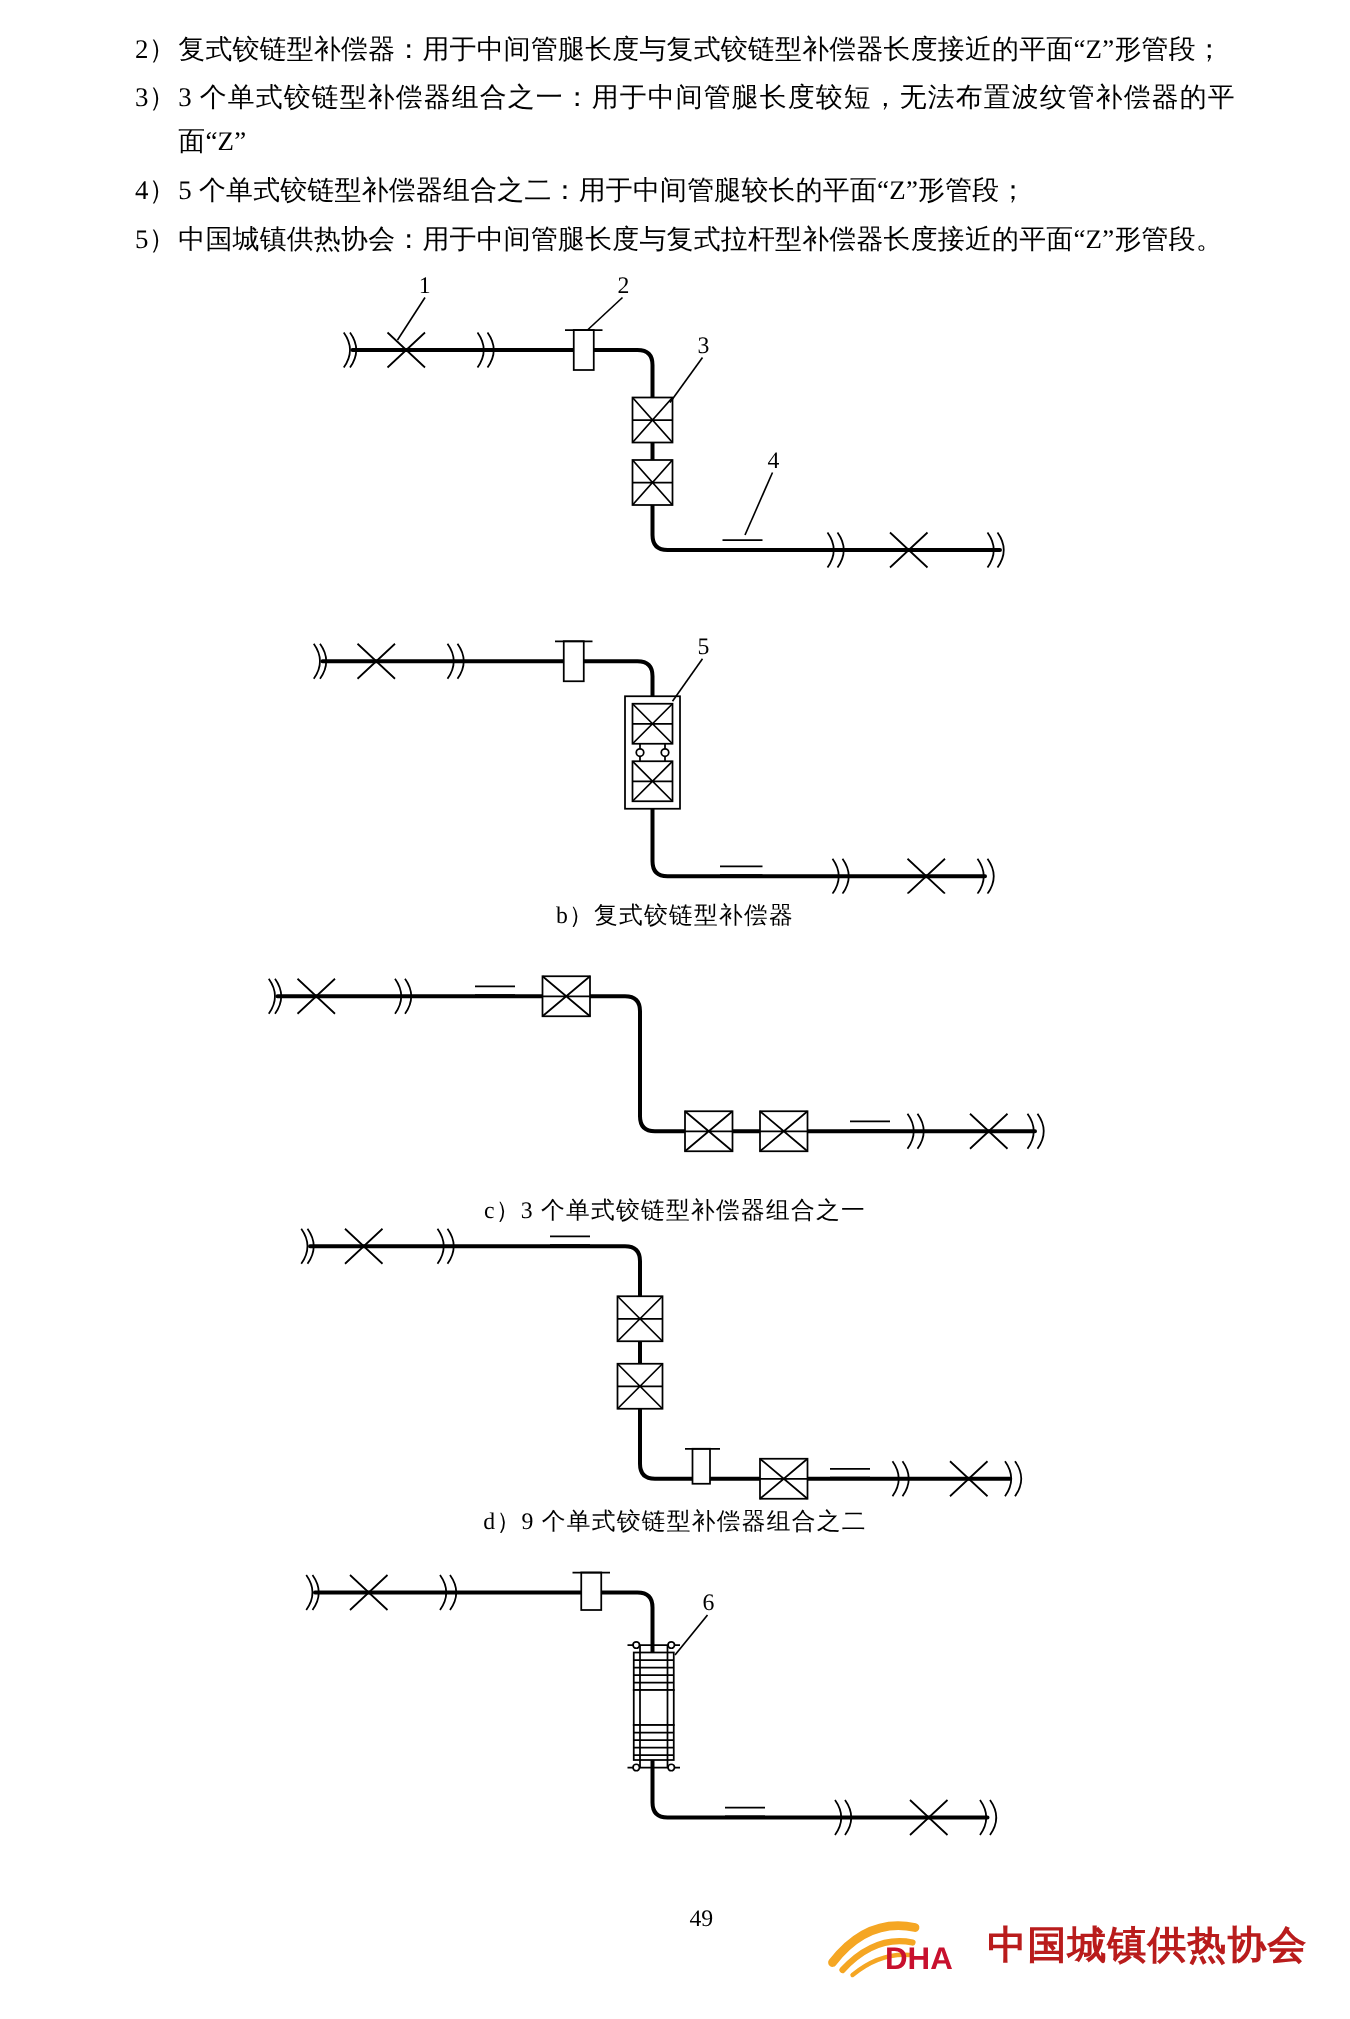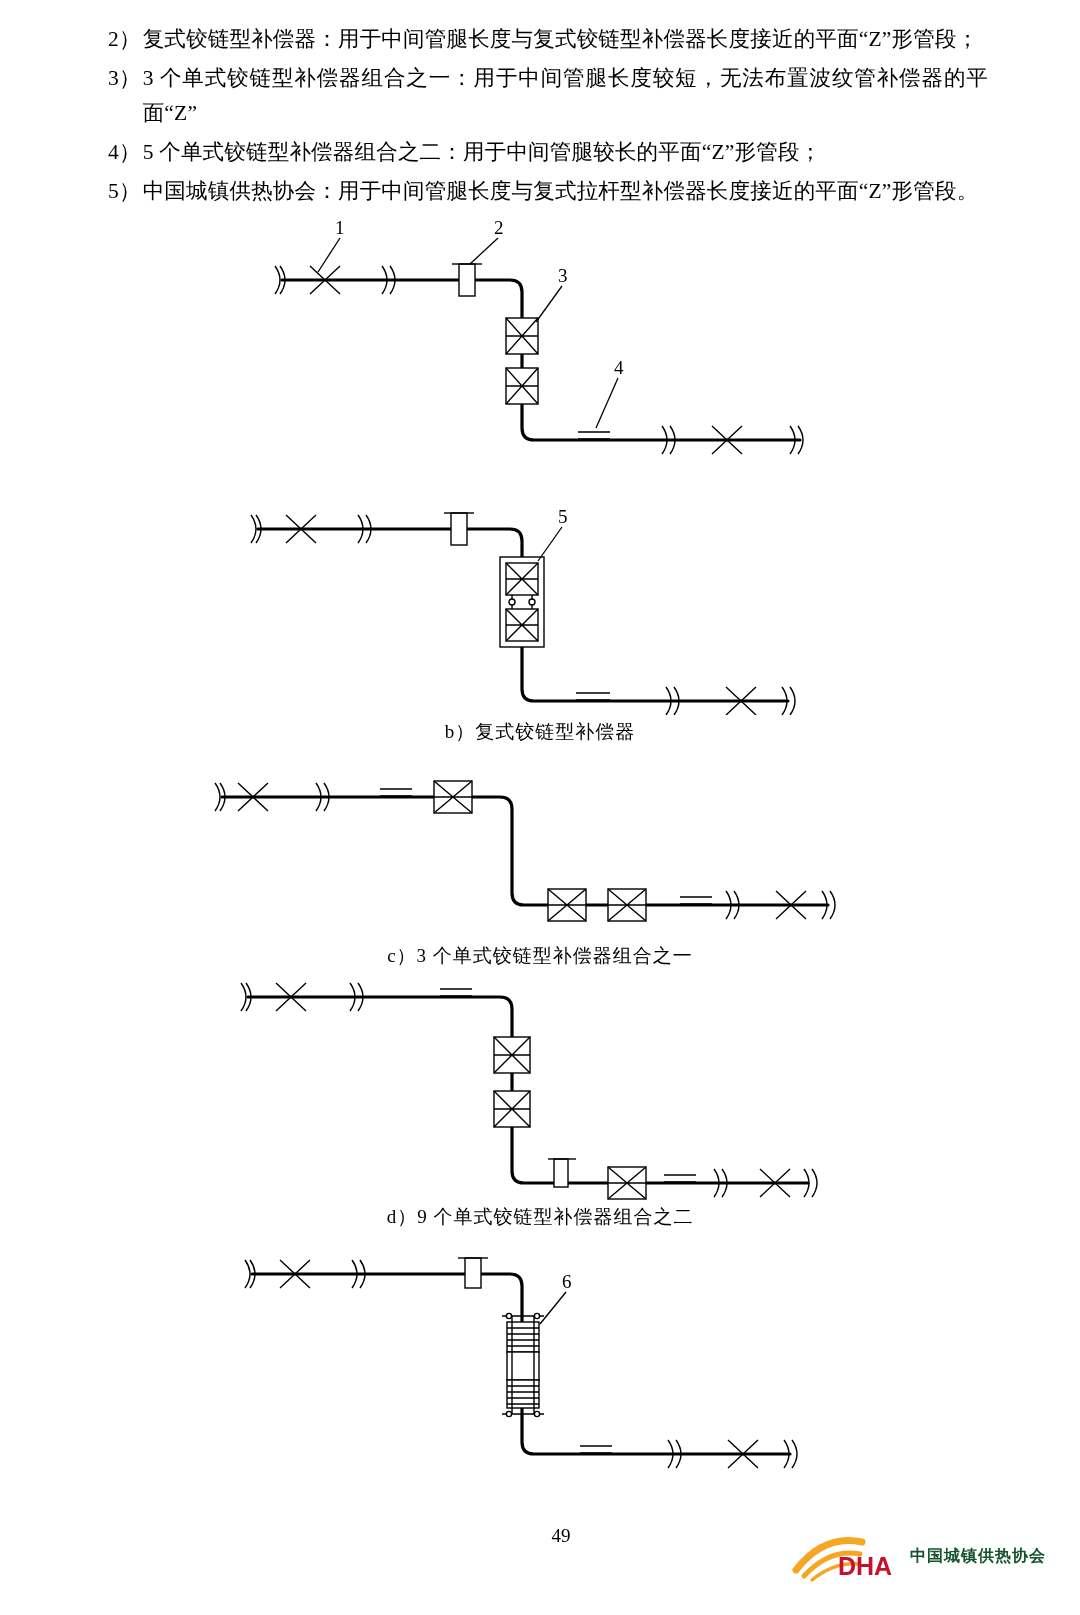--- a/index.html
+++ b/index.html
@@ -96,31 +96,32 @@
     text-align: center;
     font-size: 19px;
     padding-left: 21px;
   }
   .logo {
     position: absolute;
     right: 34px;
     top: 1528px;
     display: flex;
     align-items: center;
+    gap: 10px;
   }
   .logo-mark {
     position: relative;
     width: 120px;
     height: 56px;
   }
   .logo-text-cn {
     font-family: "Liberation Sans", sans-serif;
-    font-size: 16px;
+    font-size: 31px;
     font-weight: bold;
-    color: #14532d;
+    color: #b91c1c;
     letter-spacing: 1px;
   }
 </style>
 </head>
 <body>
 
 <div class="page">
 
   <div class="text-block">
 
@@ -254,21 +255,21 @@
         <rect class="thin-fill" x="608" y="114" width="38" height="32"></rect>
         <path class="thin" d="M 608,114 L 646,146 M 646,114 L 608,146 M 608,130 L 646,130"></path>
       </g>
       <path class="thin" d="M 680,122 L 712,122 M 680,129 L 712,129"></path>
       <path class="thin" d="M 726,116 Q 736,130 726,144"></path>
       <path class="thin" d="M 734,116 Q 744,130 734,144"></path>
       <path class="thin" d="M 776,116 L 806,144 M 806,116 L 776,144"></path>
       <path class="thin" d="M 822,116 Q 832,130 822,144"></path>
       <path class="thin" d="M 830,116 Q 840,130 830,144"></path>
     </svg>
-    <div class="fig-caption" style="margin-top:8px;">c）3 个单式铰链型补偿器组合之一</div>
+    <div class="fig-caption" style="margin-top:20px;">c）3 个单式铰链型补偿器组合之一</div>
   </div>
 
   <div class="figure" style="top:975px;">
     <svg width="1080" height="225" viewBox="0 0 1080 225">
       <path class="pipe" d="M 248,22 L 500,22 Q 512,22 512,34 L 512,196 Q 512,208 524,208 L 808,208"></path>
       <path class="thin" d="M 246,8 Q 256,22 246,36"></path>
       <path class="thin" d="M 241,8 Q 251,22 241,36"></path>
       <path class="thin" d="M 276,8 L 306,36 M 306,8 L 276,36"></path>
       <path class="thin" d="M 350,8 Q 360,22 350,36"></path>
       <path class="thin" d="M 358,8 Q 368,22 358,36"></path>

